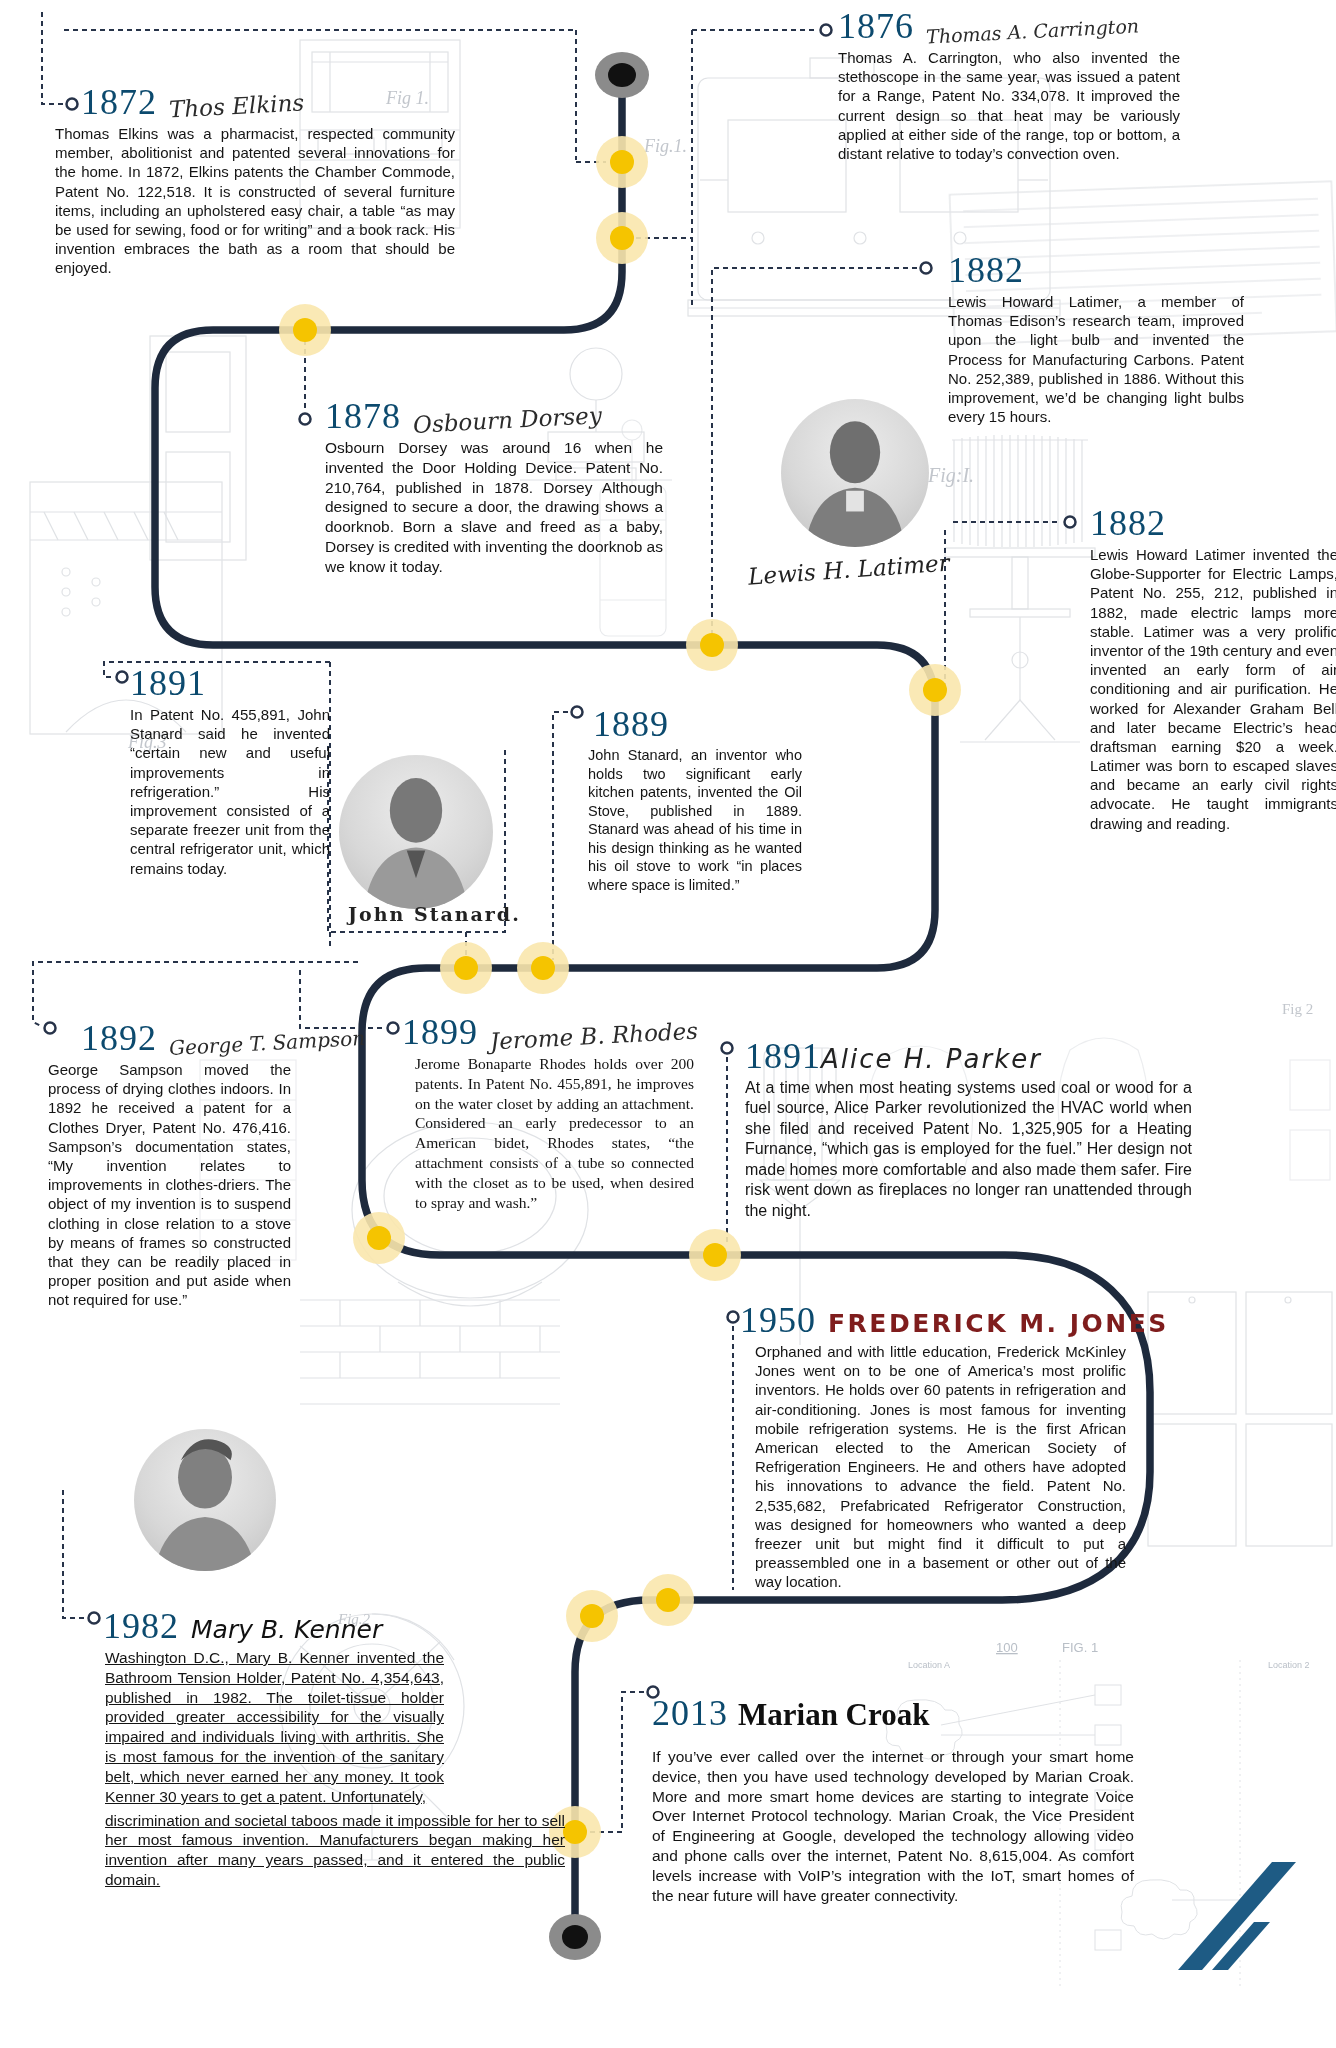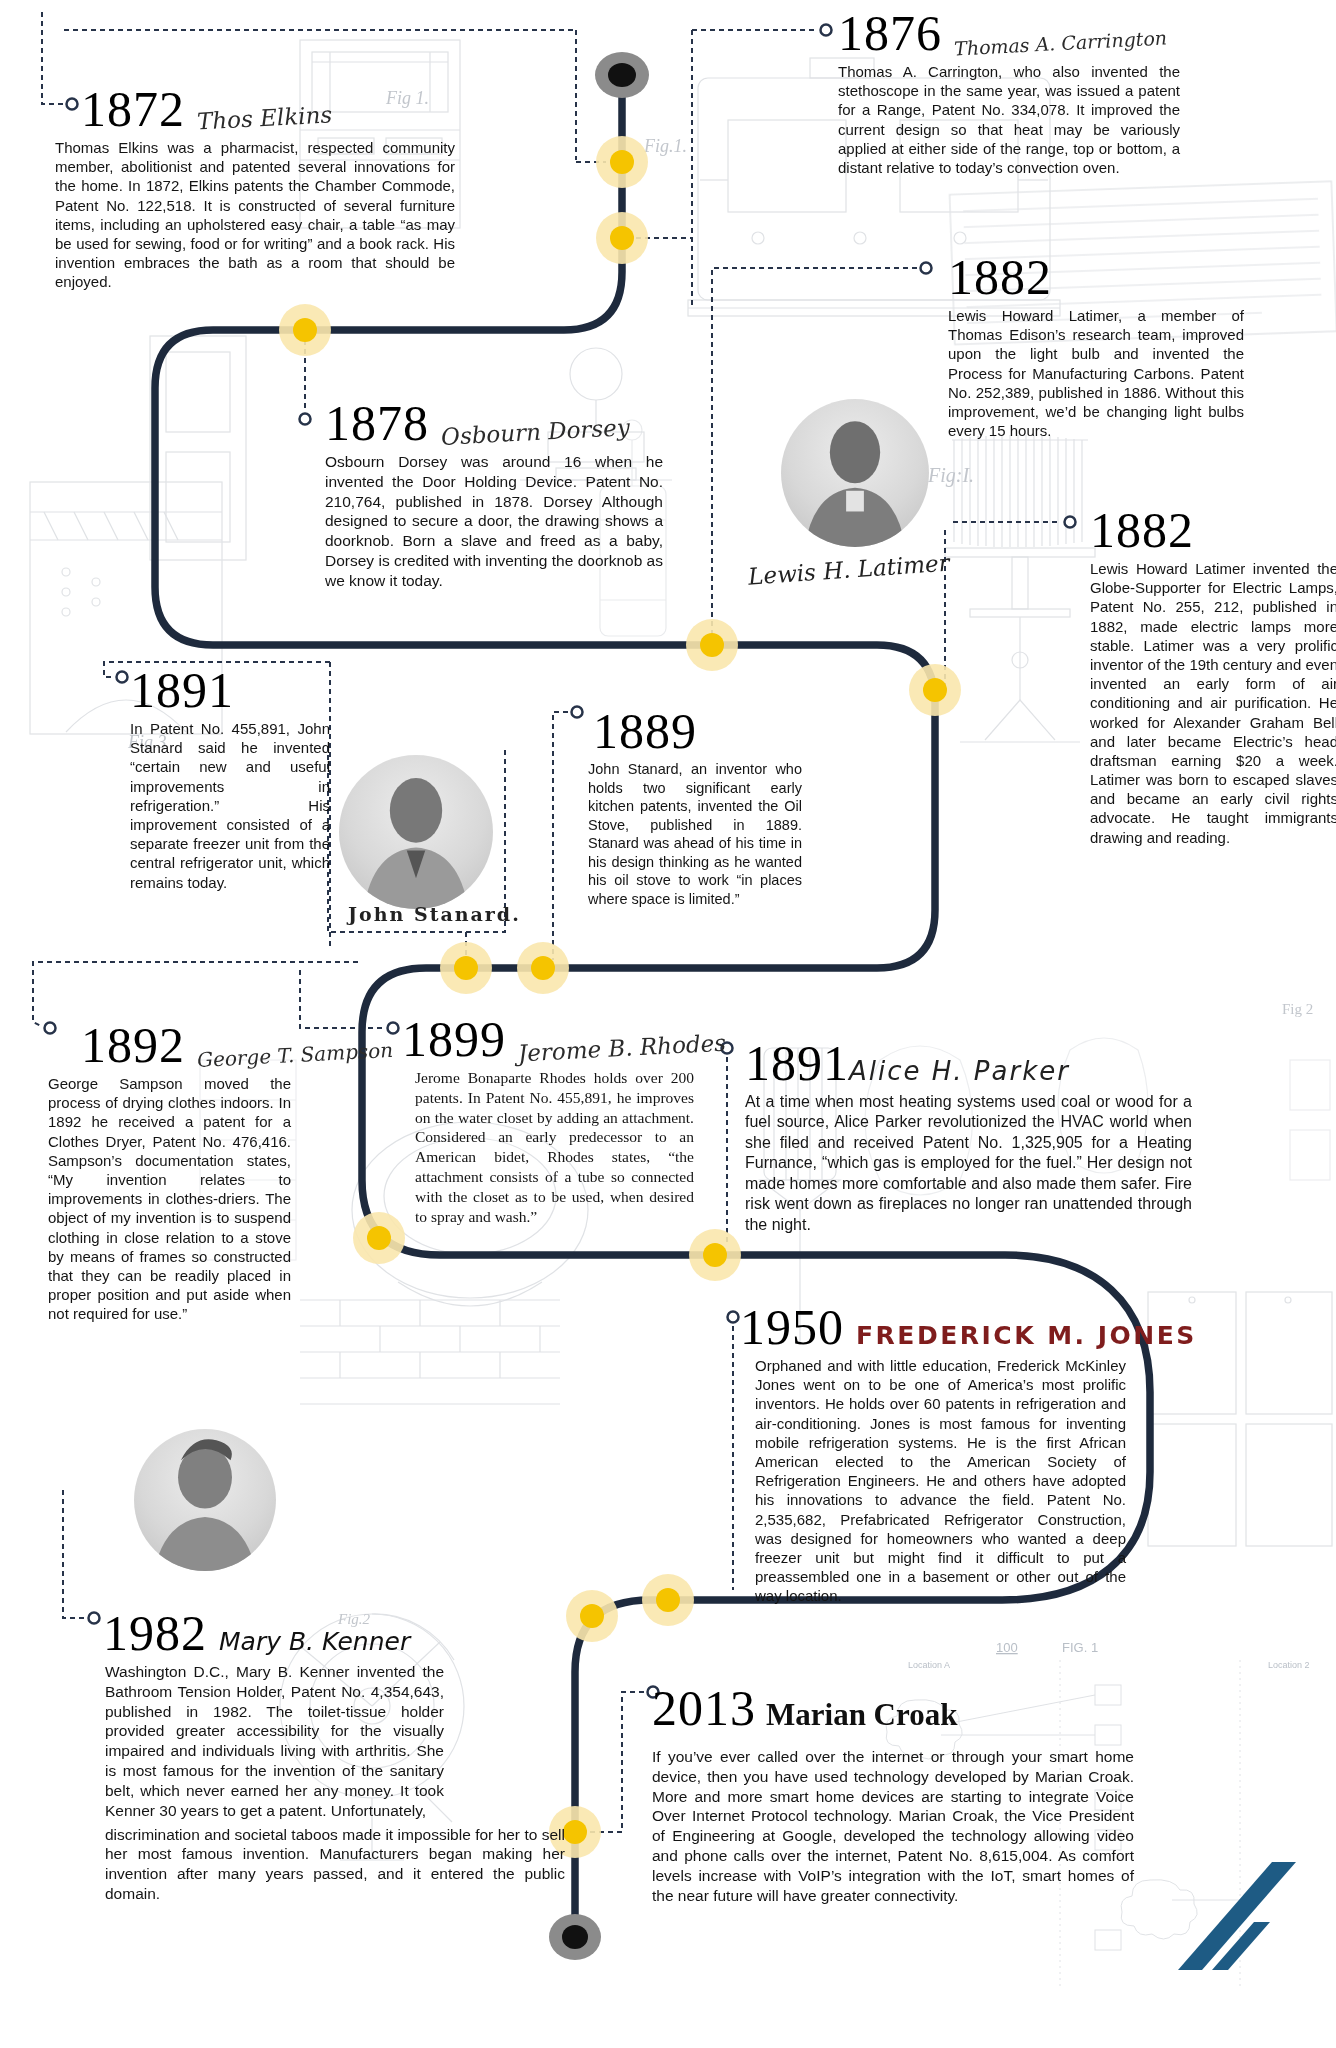--- a/index.html
+++ b/index.html
@@ -3,21 +3,21 @@
 <meta charset="utf-8">
 <style>
   html,body{margin:0;padding:0;}
   body{width:1336px;height:2048px;position:relative;background:#ffffff;overflow:hidden;
        font-family:"Liberation Sans",sans-serif;}
   svg{position:absolute;left:0;top:0;}
   #bg-layer{z-index:0;}
   #line-layer{z-index:2;pointer-events:none;}
   .entry{position:absolute;z-index:3;}
   .yr-row{display:flex;align-items:baseline;white-space:nowrap;}
-  .yr{font-family:"Liberation Serif",serif;font-size:50px;color:#000000;letter-spacing:1px;line-height:1;}
+  .yr{font-family:"Liberation Serif",serif;font-size:36px;color:#0c4a6e;letter-spacing:1px;line-height:1;}
   .sig-cursive{font-family:"DejaVu Serif",serif;font-style:italic;font-size:23px;color:#2b2b2b;
                margin-left:12px;display:inline-block;transform:rotate(-3deg);}
   .parker-name{font-family:"DejaVu Sans",sans-serif;font-style:italic;font-size:26px;letter-spacing:2px;color:#222;}
   .jones-name{font-family:"DejaVu Sans",sans-serif;font-weight:bold;font-size:25px;letter-spacing:2.5px;color:#7f1d1d;margin-left:12px;}
   .kenner-name{font-family:"DejaVu Sans",sans-serif;font-weight:normal;font-style:italic;font-size:25px;color:#111;margin-left:12px;}
   .croak-name{font-family:"Liberation Serif",serif;font-weight:bold;font-size:31px;color:#101010;margin-left:10px;margin-top:25px;}
   .body{font-size:15px;line-height:1.28;color:#141414;text-align:justify;margin:4px 0 0 0;}
   .portrait{position:absolute;border-radius:50%;overflow:hidden;z-index:3;
             background:radial-gradient(circle at 50% 35%, #ececec 0%, #d8d8d8 55%, #bfbfbf 100%);}
   .portrait svg{width:100%;height:100%;position:static;}
@@ -29,21 +29,21 @@
   #e-carrington{left:838px;top:8px;width:342px;}
   #e-latimer-bulb{left:948px;top:252px;width:296px;}
   #e-dorsey{left:325px;top:398px;width:338px;} #e-dorsey .body{font-size:15.5px;}
   #e-latimer-lamp{left:1090px;top:505px;width:248px;}
   #e-stanard-fridge{left:130px;top:665px;width:200px;}
   #e-stanard-stove{left:588px;top:706px;width:214px;} #e-stanard-stove .yr-row{margin-left:5px;} #e-stanard-stove .body{font-size:14.5px;}
   #e-sampson{left:48px;top:1020px;width:243px;} #e-sampson .yr-row{margin-left:33px;}
   #e-rhodes{left:402px;top:1014px;width:292px;} #e-rhodes .body{margin-left:13px;font-size:15.5px;font-family:Liberation Serif, serif;}
   #e-parker{left:745px;top:1038px;width:447px;} #e-parker .body{font-size:16px;}
   #e-jones{left:740px;top:1302px;width:386px;} #e-jones .body{margin-left:15px;}
-  #e-kenner{left:92px;top:1608px;width:352px;} #e-kenner .yr-row{margin-left:11px;} #e-kenner .body{margin-left:13px;font-size:15.5px;}
+  #e-kenner{left:92px;top:1608px;width:352px;} #e-kenner .yr-row{margin-left:11px;} #e-kenner .body{margin-left:13px;font-size:15.5px;text-decoration:underline;}
   #e-kenner .body-wide{width:460px;font-size:15.5px;}
   #e-croak{left:652px;top:1672px;width:482px;} #e-croak .body{margin-top:14px;font-size:15.5px;}
   #p-latimer{left:781px;top:399px;width:148px;height:148px;}
   #p-stanard{left:339px;top:755px;width:154px;height:154px;}
   #p-kenner{left:134px;top:1429px;width:142px;height:142px;}
   #cap-latimer{left:748px;top:556px;width:220px;}
   #cap-stanard{left:348px;top:903px;width:180px;}
 </style>
 </head>
 <body>

